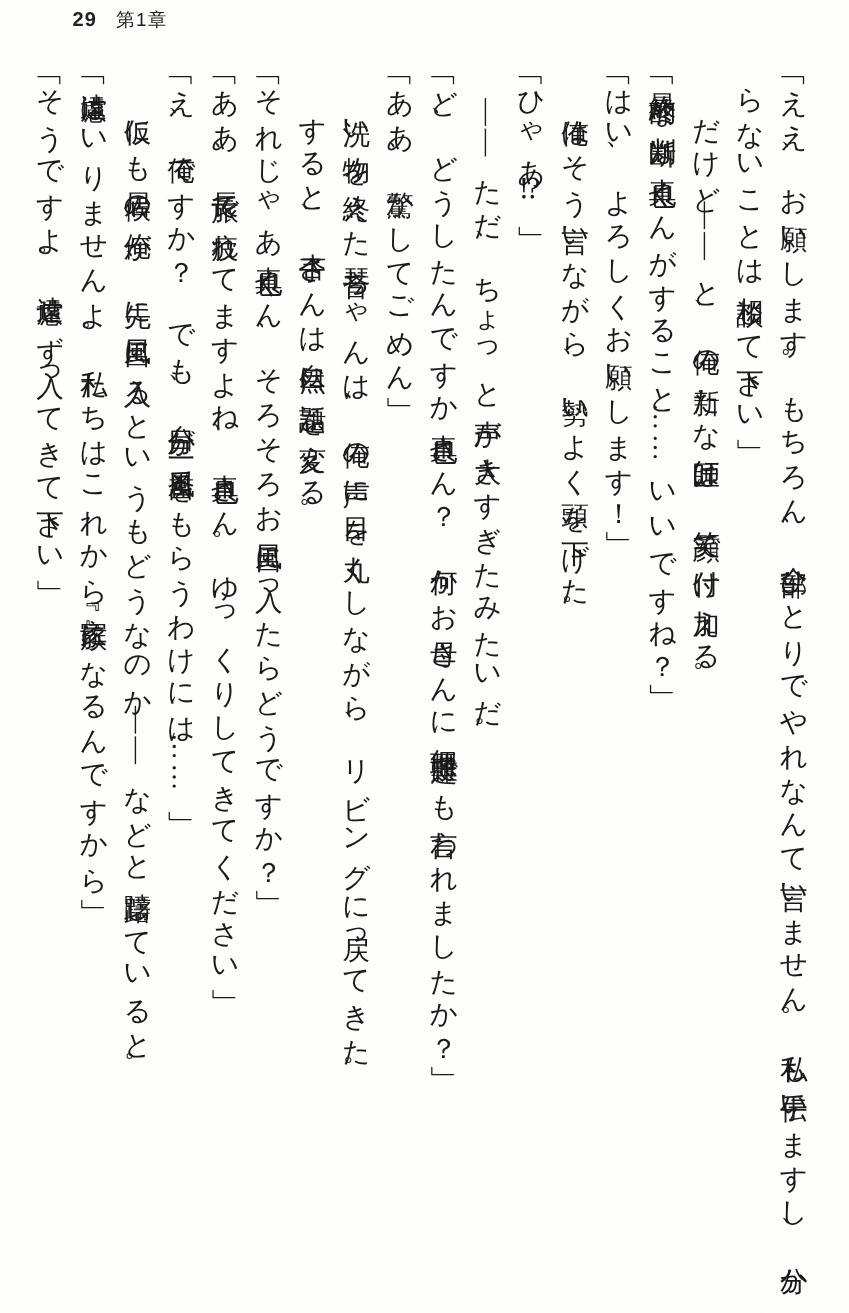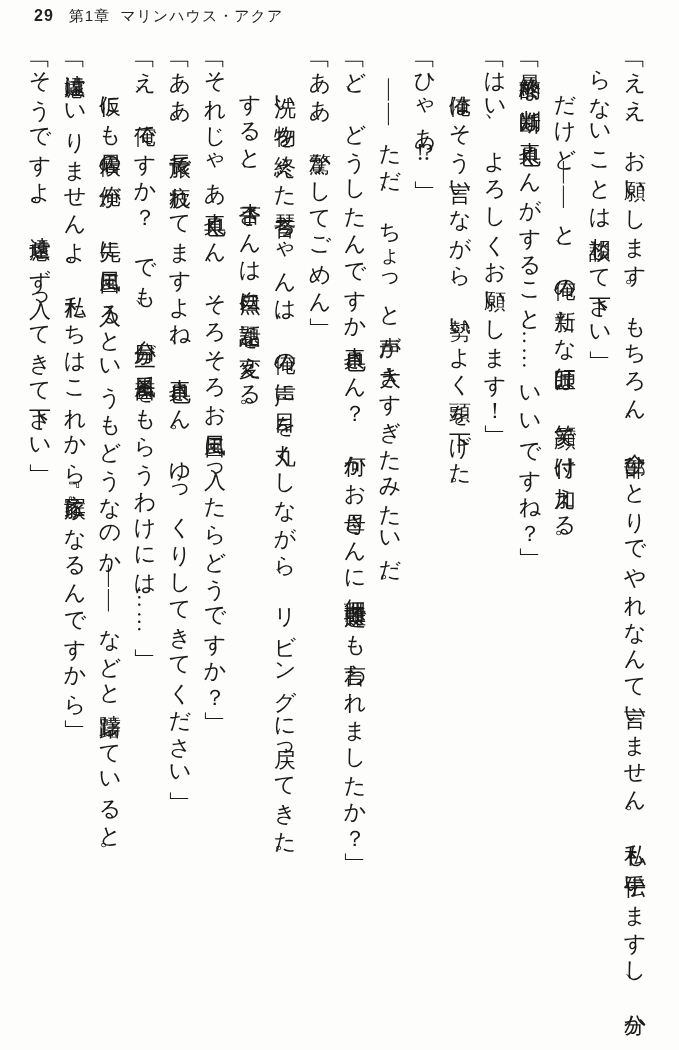--- a/index.html
+++ b/index.html
@@ -16,21 +16,21 @@
     position: relative;
     width: 679px;
     height: 1050px;
     background: #fdfdfc;
     overflow: hidden;
     color: #1c1c1c;
   }
   .page-header {
     position: absolute;
     top: 7px;
-    left: 34px;
+    left: 58px;
     display: flex;
     align-items: baseline;
     font-family: "Liberation Sans", "DejaVu Sans", sans-serif;
     font-size: 15px;
     font-weight: 500;
     color: #222222;
     letter-spacing: 1px;
     white-space: nowrap;
   }
   .page-number {
@@ -61,21 +61,20 @@
   }
 </style>
 </head>
 <body>
 
 <div class="page">
 
   <div class="page-header">
     <span class="page-number">29</span>
     <span class="chapter-label">第1章</span>
-    <span class="chapter-title">マリンハウス・アクア</span>
   </div>
 
   <div class="body-text">
     <p>「ええ、お願いします。もちろん、全部ひとりでやれなんて言いません。私も手伝いますし、分からないことは相談して下さい」</p>
     <p>　だけど――と、俺の新たな師匠は、笑顔で付け加える。</p>
     <p>「最終的な判断は真也くんがすること……いいですね？」</p>
     <p>「はい、よろしくお願いします！」</p>
     <p>　俺はそう言いながら、勢いよく頭を下げた。</p>
     <p>「ひゃあ⁉」</p>
     <p>　――ただ、ちょっと声が大きすぎたみたいだ。</p>

